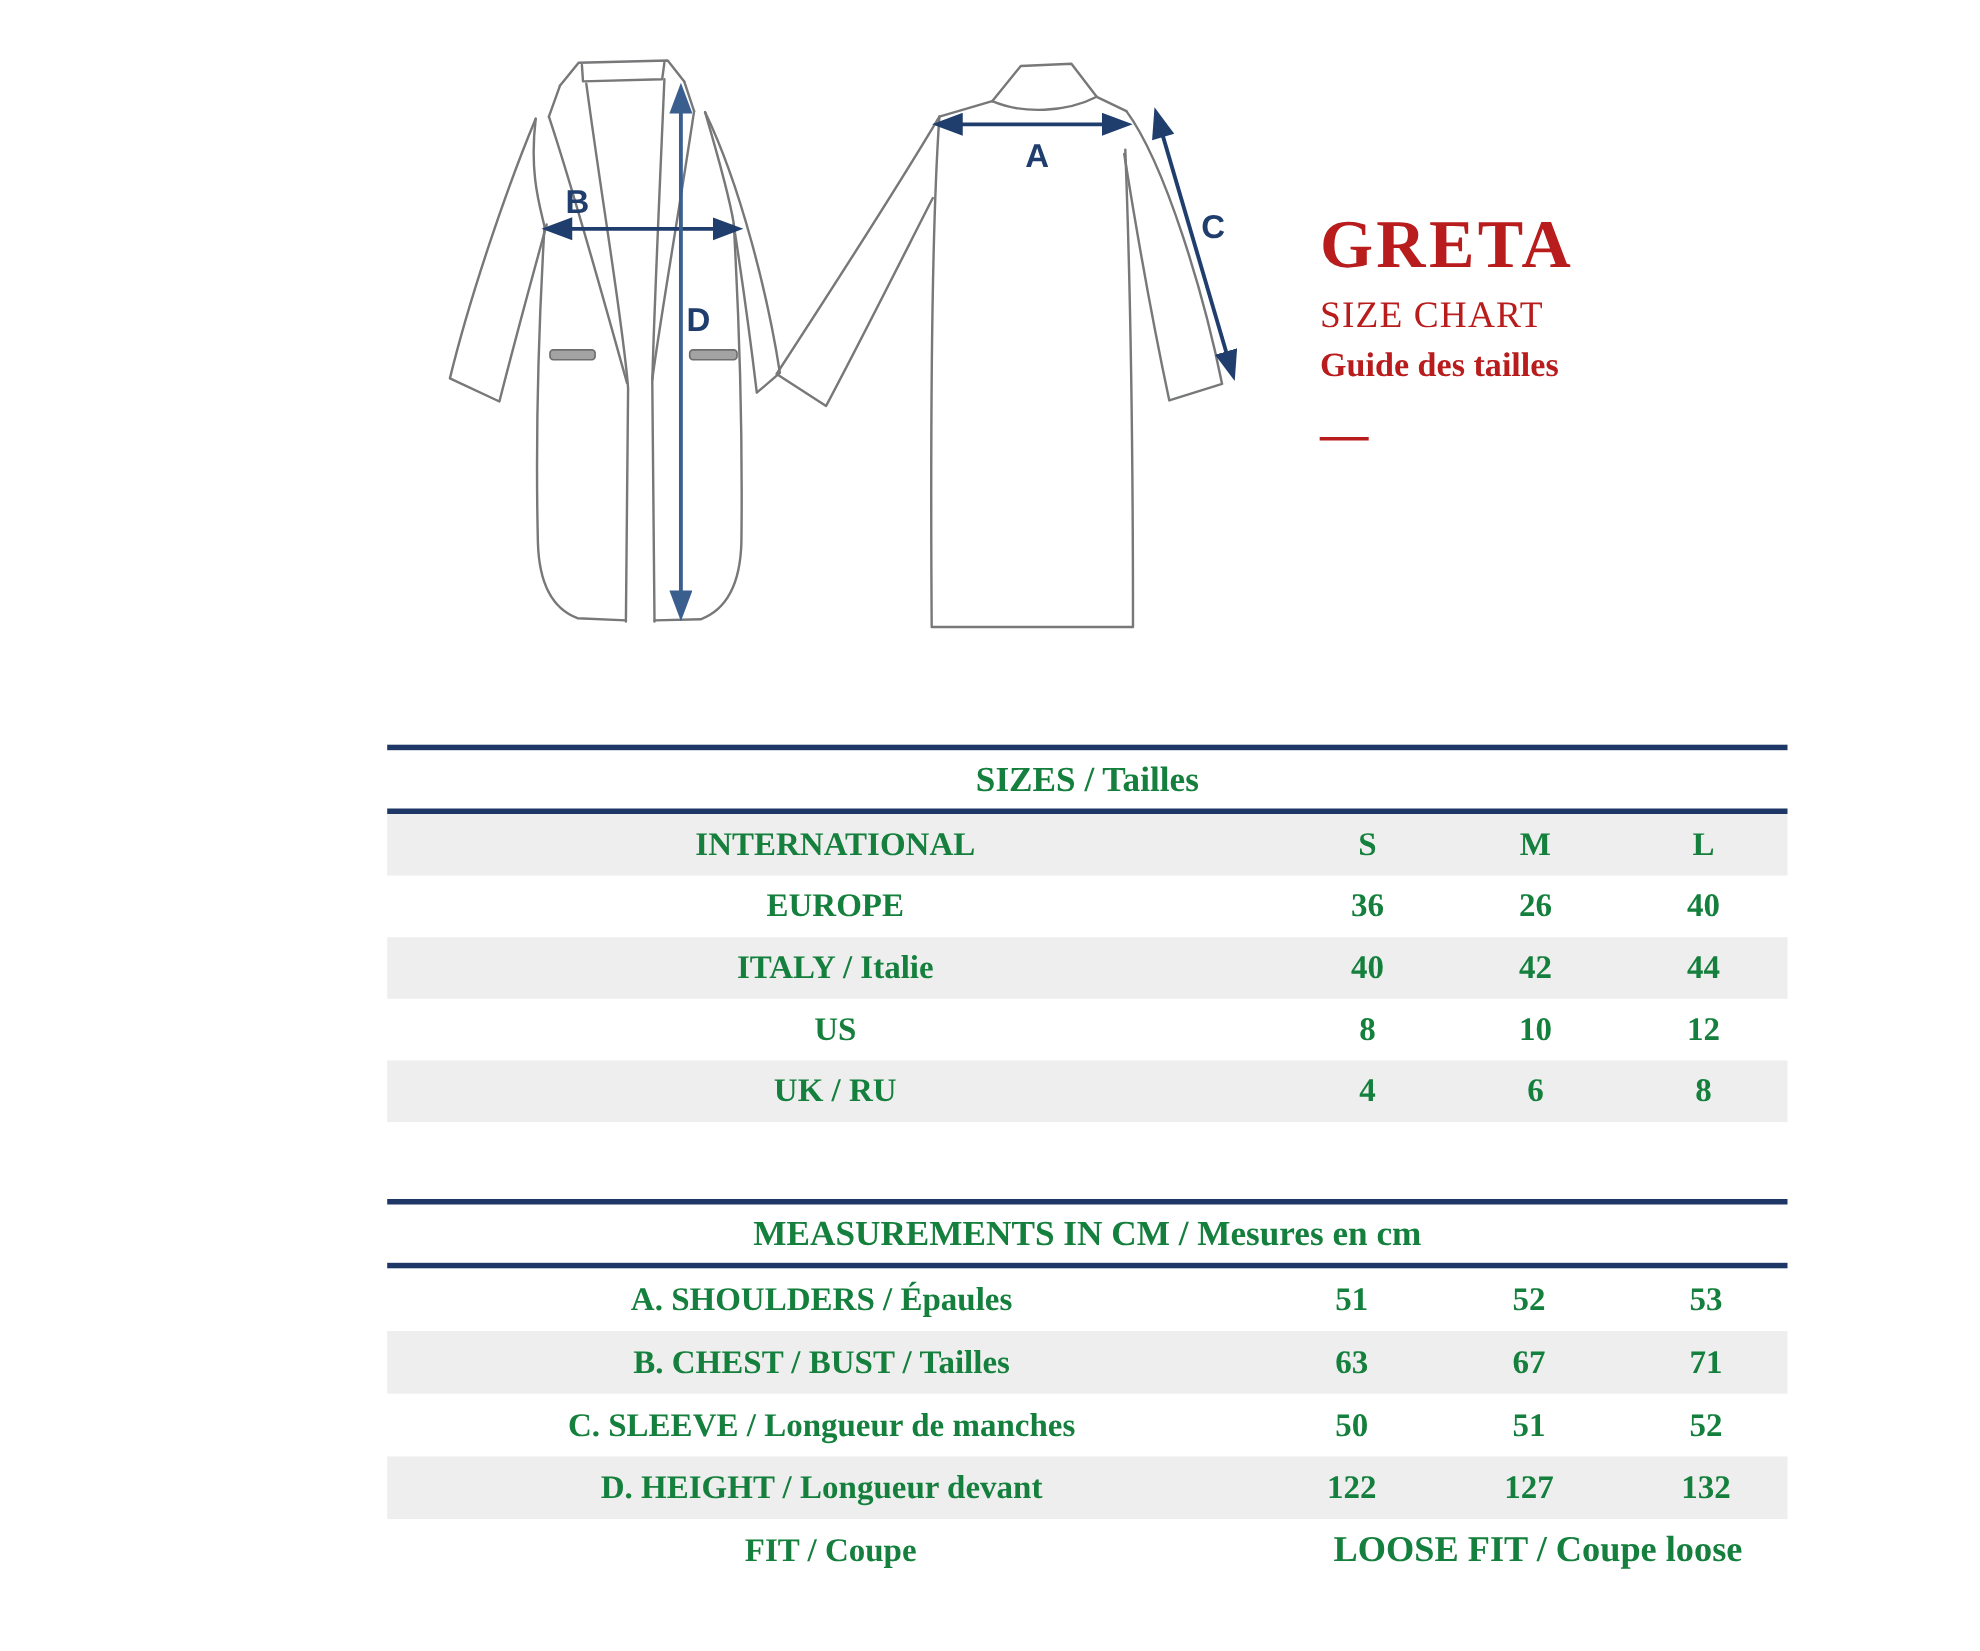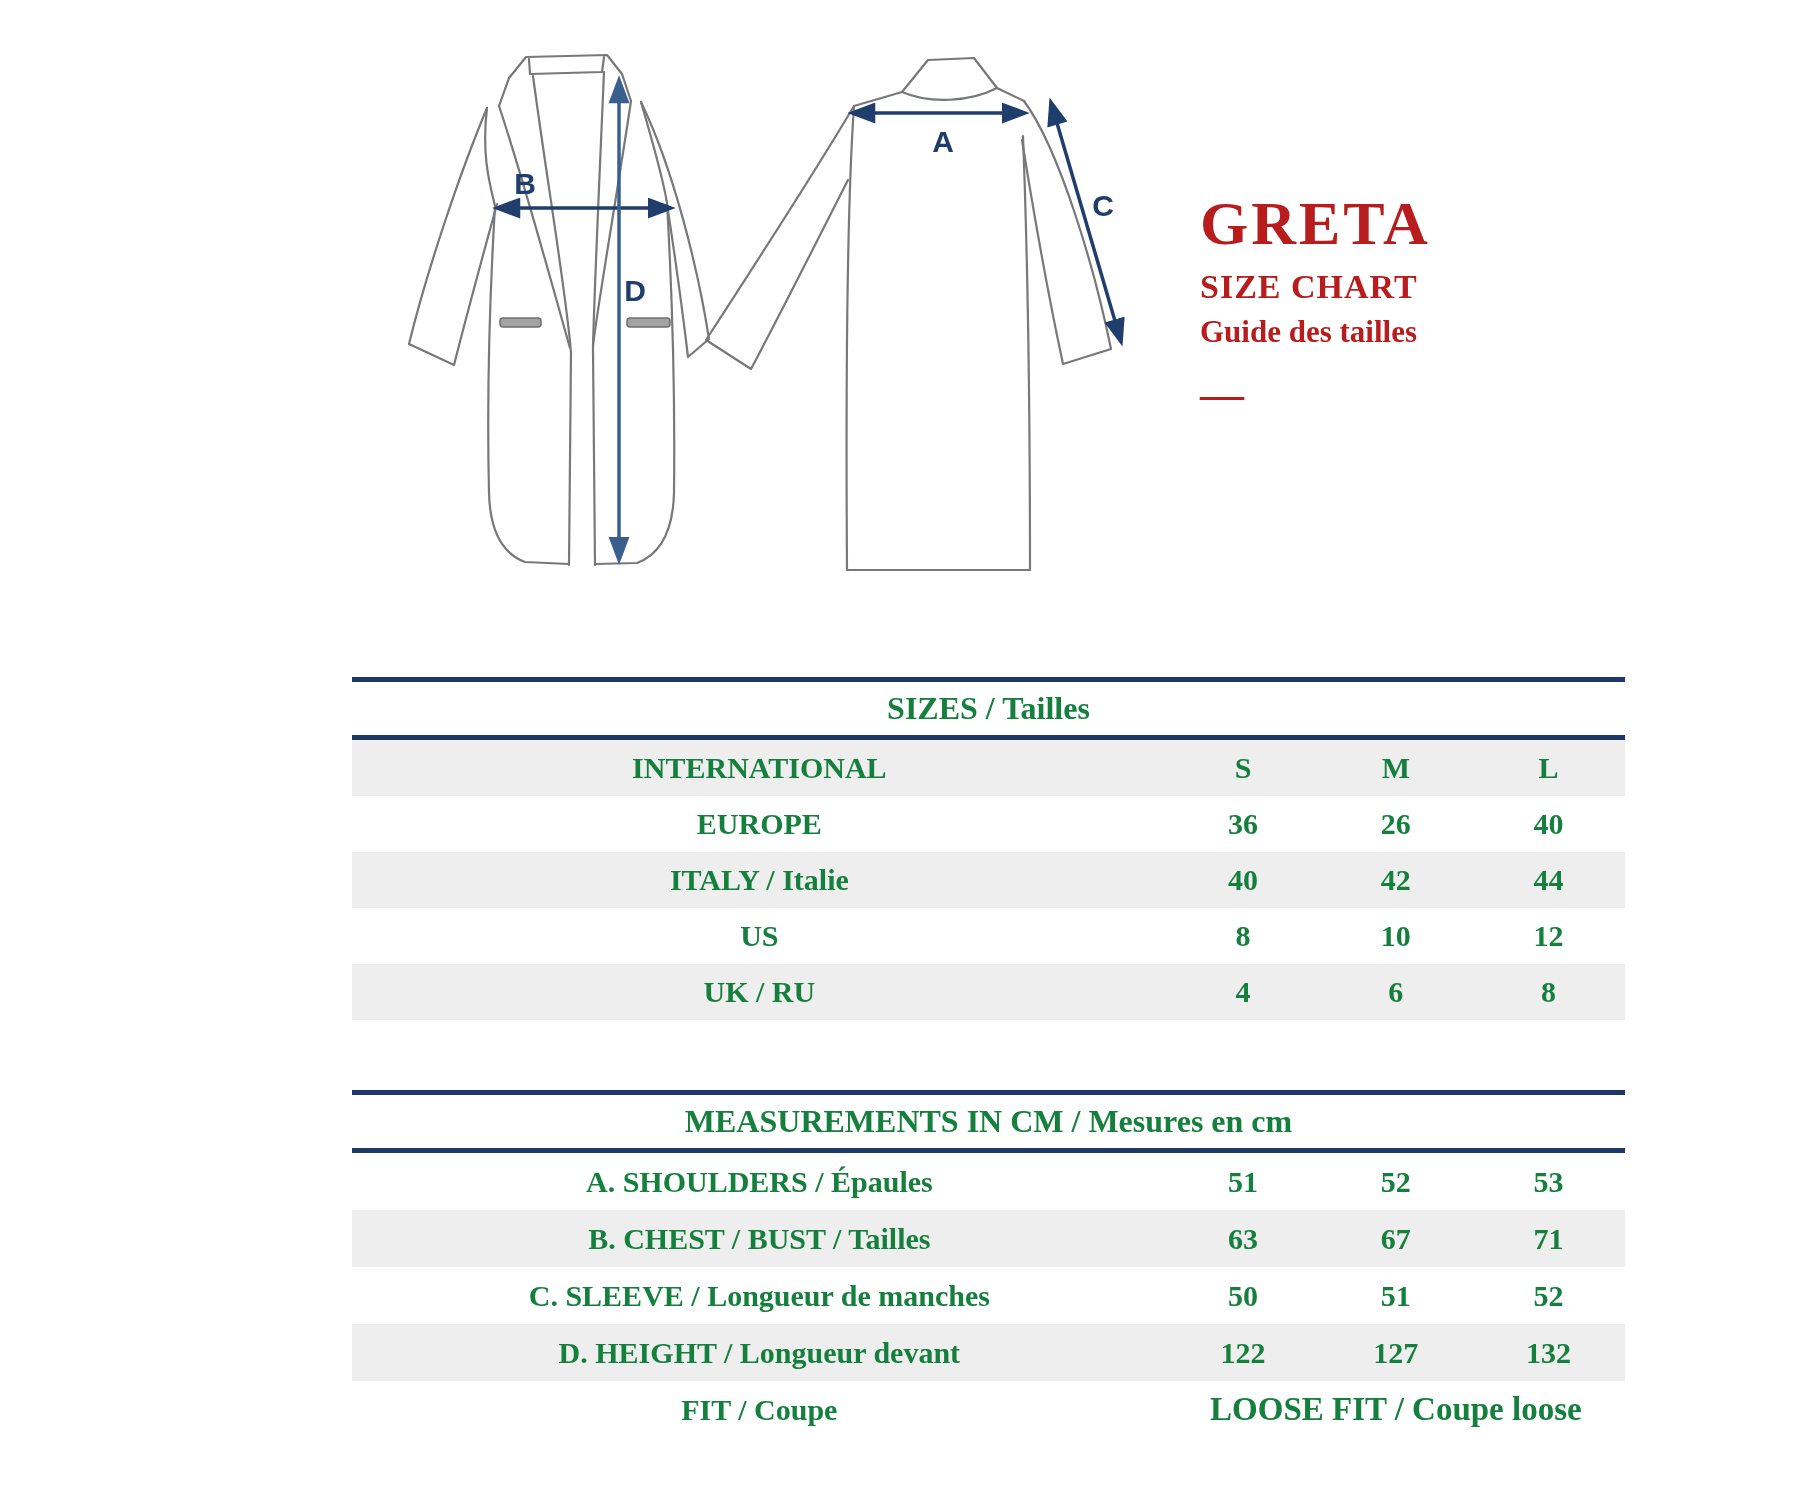--- a/index.html
+++ b/index.html
@@ -3,21 +3,21 @@
 <meta charset="utf-8">
 <style>
   html,body{margin:0;padding:0;}
   body{width:1800px;height:1501px;background:#ffffff;overflow:hidden;
        font-family:"Liberation Serif","DejaVu Serif",serif;}
   .sheet{position:relative;width:1800px;height:1501px;background:#ffffff;}
 
   
   .title-block{position:absolute;left:1200px;top:192px;color:#b91c1c;}
   .brand{font-size:62px;font-weight:bold;letter-spacing:3px;line-height:1;}
-  .subtitle{font-size:34px;font-weight:bold;letter-spacing:1px;margin-top:16px;line-height:1;}
+  .subtitle{font-size:34px;font-weight:normal;letter-spacing:1px;margin-top:16px;line-height:1;}
   .subtitle-fr{font-size:31px;margin-top:12px;line-height:1;font-weight:bold;}
   .title-dash{font-size:44px;font-weight:bold;line-height:1;margin-top:26px;letter-spacing:-2px;}
 
   
   .diagram{position:absolute;}
   .front-view{left:383px;top:48px;}
   .back-view{left:690px;top:40px;}
   .coatline{stroke:#77787a;stroke-width:2.2;fill:none;stroke-linecap:round;stroke-linejoin:round;}
   .arrow{stroke:#1f3e6d;stroke-width:3.5;fill:none;}
   .arrow-alt{stroke:#3a5f8f;stroke-width:3.5;fill:none;}
@@ -25,21 +25,21 @@
                  font-size:30px;fill:#1f3e6d;}
 
   
   .dtable{position:absolute;left:352px;width:1273px;color:#15803d;}
   .sizes-table{top:677px;}
   .meas-table{top:1090px;}
   .rule{height:5px;background:#1e3766;}
   .table-title{height:53px;display:flex;align-items:center;justify-content:center;
                font-size:32px;font-weight:bold;}
   .trow{display:flex;align-items:center;height:56px;font-size:30px;font-weight:bold;}
-  .meas-table .trow{height:57px;}
+  .meas-table .trow{height:57px;gap:13px;}
   .trow.gray{background:#efeeee;}
   .tlabel{width:64%;text-align:center;}
   .tval{width:12%;text-align:center;}
   .tval-wide{width:36%;text-align:center;font-size:33px;}
 </style>
 </head>
 <body>
 
 <div class="sheet">
 

